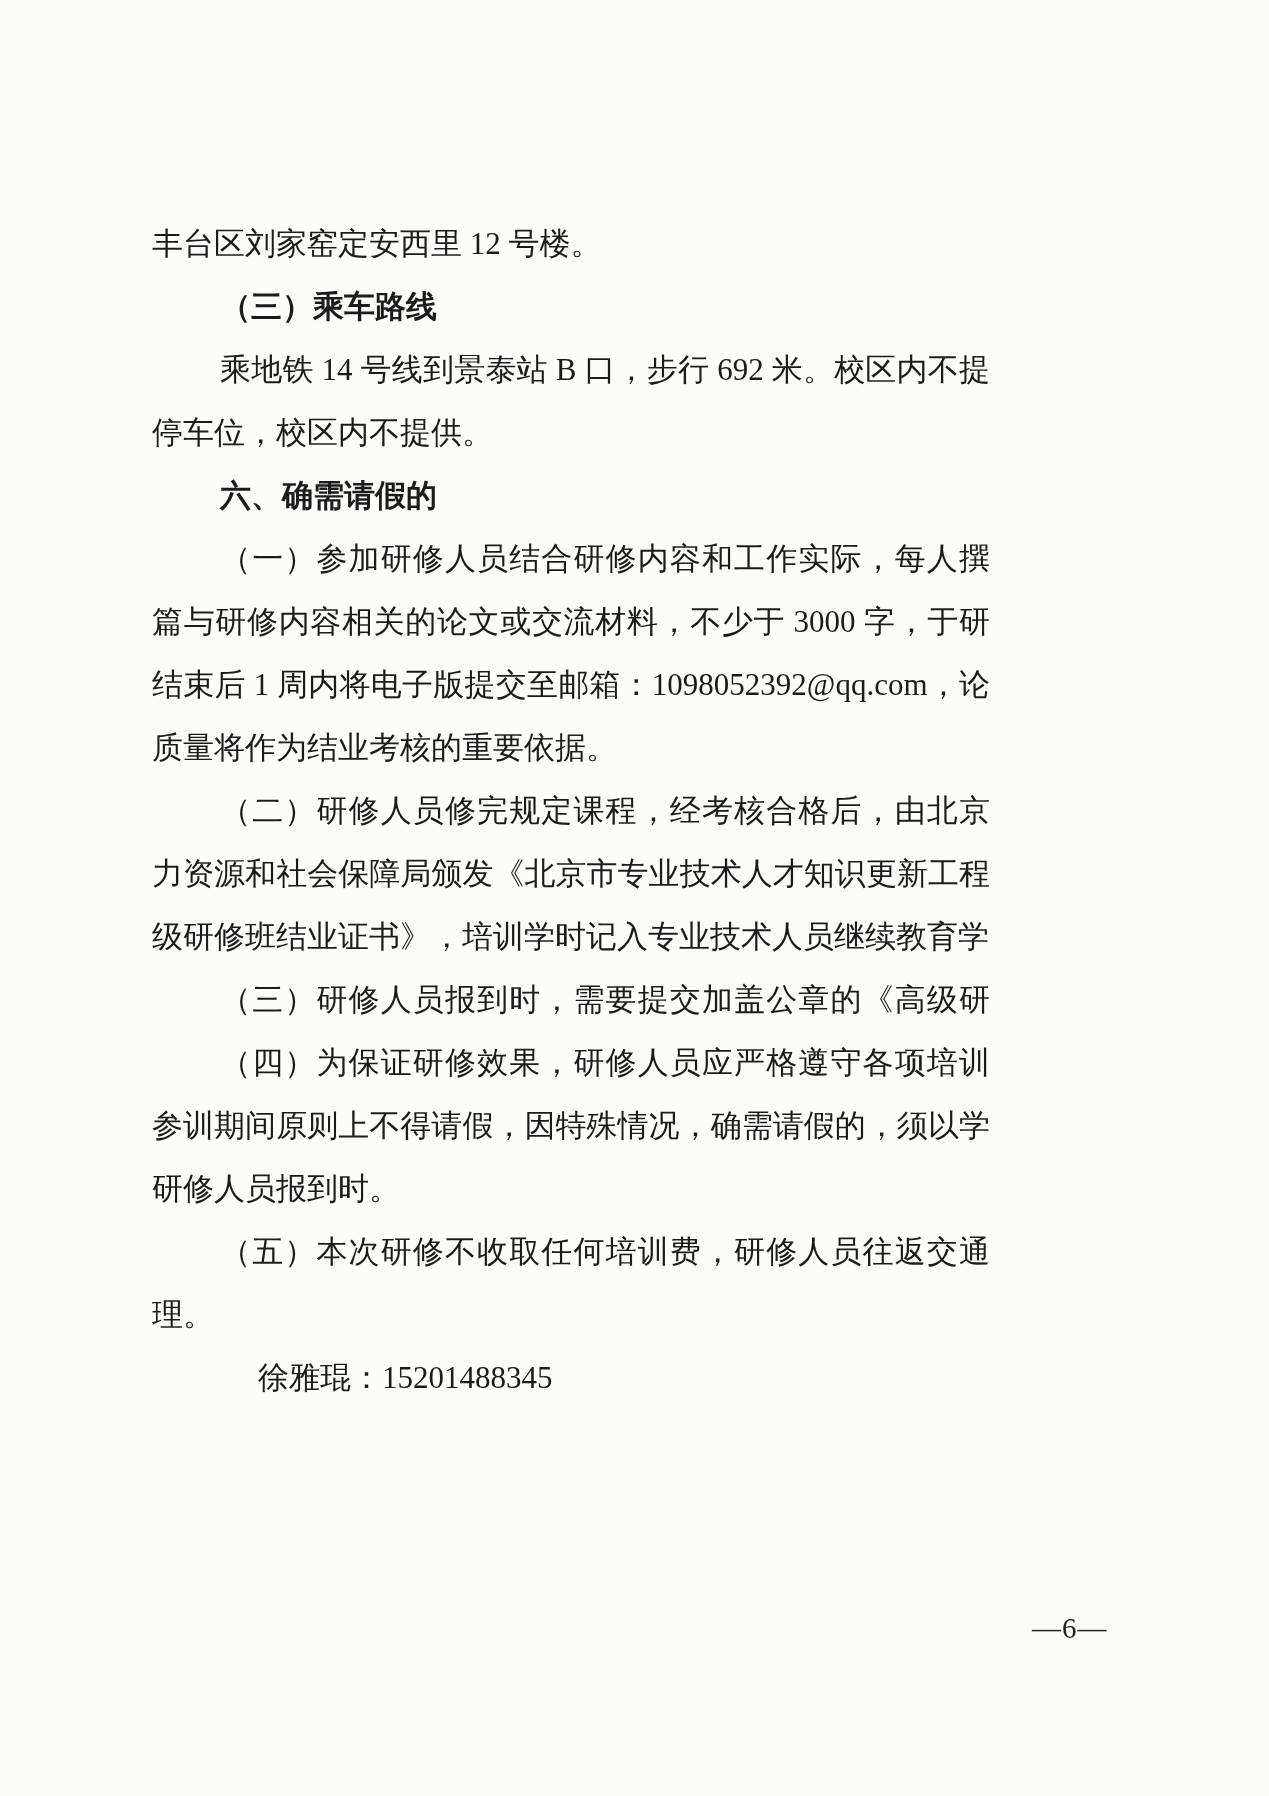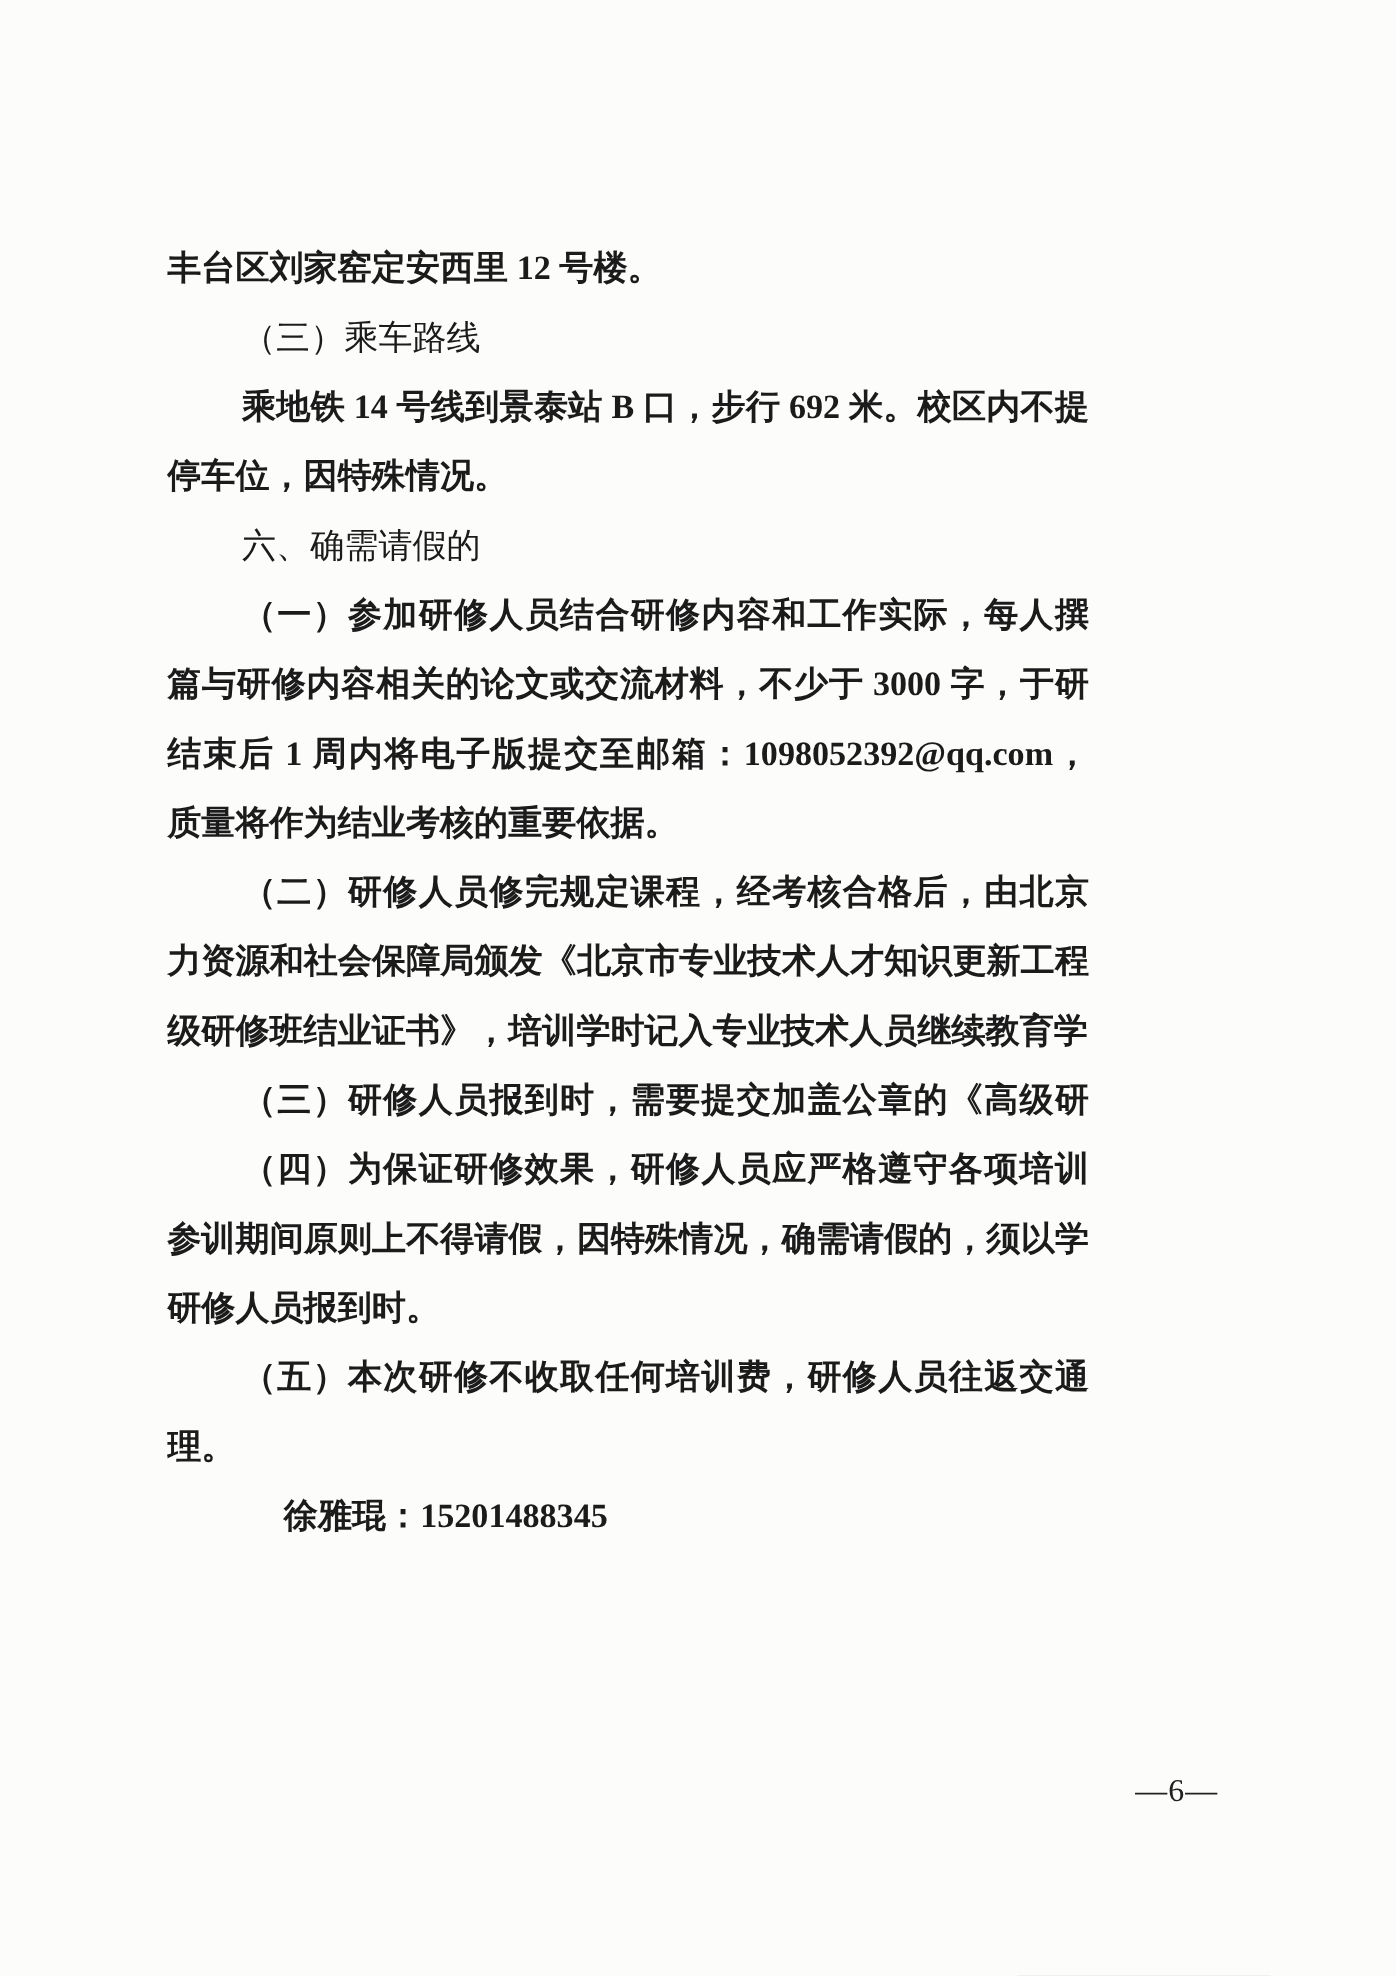--- a/index.html
+++ b/index.html
@@ -23,30 +23,29 @@
     top: 212px;
     width: 838px;
   }
   .line {
     font-size: 31px;
     line-height: 63px;
     height: 63px;
     overflow: hidden;
     white-space: nowrap;
     text-align: left;
-    font-weight: bold;
   }
   .line.fill {
     white-space: normal;
     text-align: justify;
     text-align-last: justify;
     text-justify: inter-character;
   }
   .line.bold {
-    font-weight: 400;
+    font-weight: 700;
   }
   .indent2 { padding-left: 68px; }
   .indent3 { padding-left: 106px; }
   .indent-sm { padding-left: 12px; }
   .page-number {
     position: absolute;
     left: 1032px;
     top: 1612px;
     font-size: 29px;
     letter-spacing: 1px;
@@ -54,21 +53,21 @@
   }
 </style>
 </head>
 <body>
 
 <div class="page">
   <div class="content">
     <div class="line">丰台区刘家窑定安西里 12 号楼。</div>
     <div class="line indent2 bold">（三）乘车路线</div>
     <div class="line indent2 fill">乘地铁 14 号线到景泰站 B 口，步行 692 米。校区内不提供</div>
-    <div class="line">停车位，因特殊情况。</div>
+    <div class="line">停车位，校区内不提供。</div>
     <div class="line indent2 bold">六、确需请假的</div>
     <div class="line indent2 fill">（一）参加研修人员结合研修内容和工作实际，每人撰写 1</div>
     <div class="line fill">篇与研修内容相关的论文或交流材料，不少于 3000 字，于研修</div>
     <div class="line fill">结束后 1 周内将电子版提交至邮箱：1098052392@qq.com，论文</div>
     <div class="line">质量将作为结业考核的重要依据。</div>
     <div class="line indent2 fill">（二）研修人员修完规定课程，经考核合格后，由北京市人</div>
     <div class="line fill">力资源和社会保障局颁发《北京市专业技术人才知识更新工程高</div>
     <div class="line">级研修班结业证书》，培训学时记入专业技术人员继续教育学时。</div>
     <div class="line indent2 fill">（三）研修人员报到时，需要提交加盖公章的《高级研修班</div>
     <div class="line indent2 fill">（四）为保证研修效果，研修人员应严格遵守各项培训纪律，</div>

